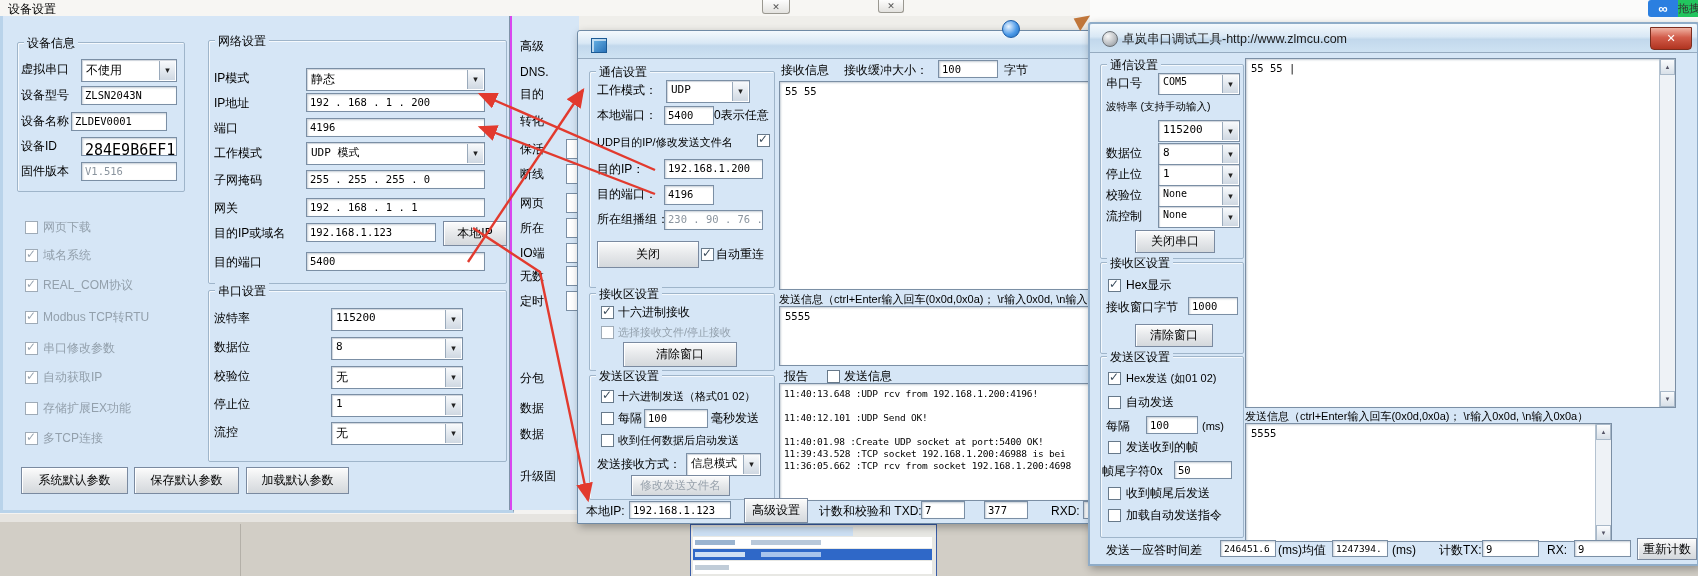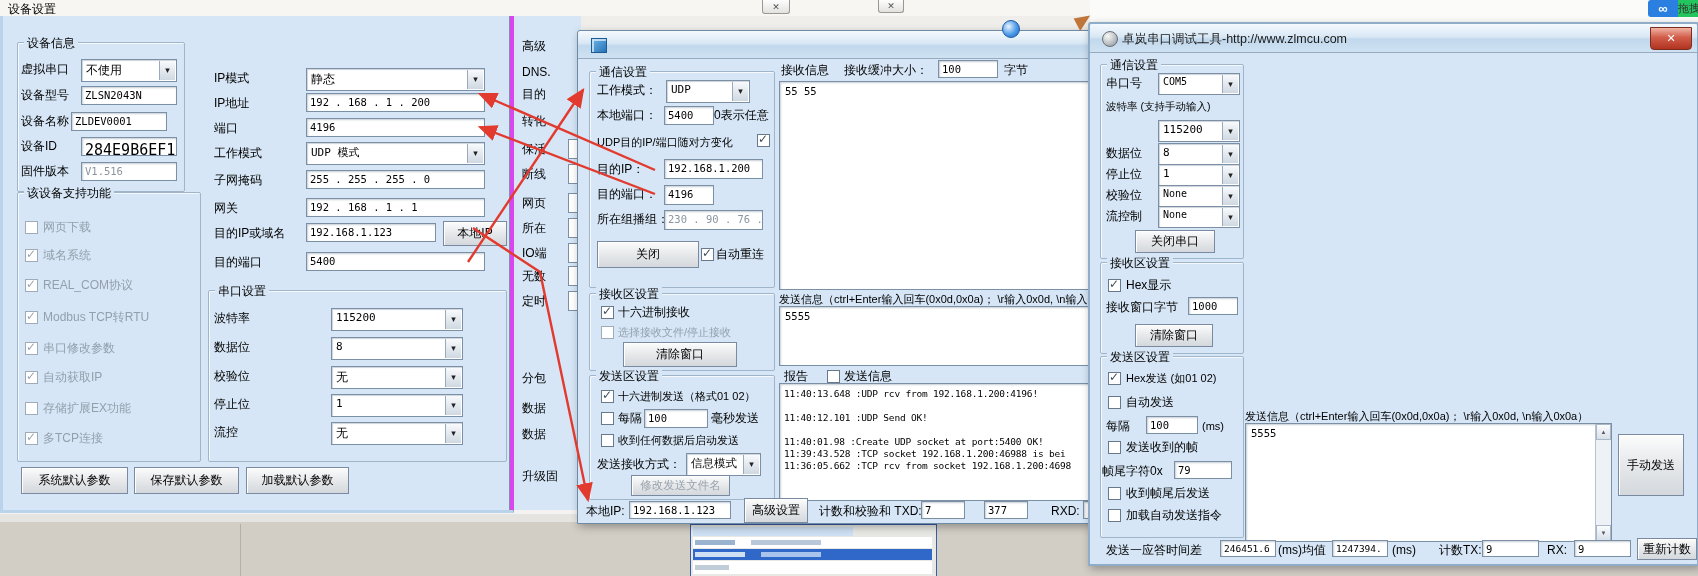--- a/index.html
+++ b/index.html
@@ -65,23 +65,20 @@
   </div>
   <div class="lbl" style="left:18px;top:72px">设备型号</div>
   <div class="inp" style="left:78px;top:70px;width:88px;height:15px">ZLSN2043N</div>
   <div class="lbl" style="left:18px;top:98px">设备名称</div>
   <div class="inp" style="left:68px;top:96px;width:88px;height:15px">ZLDEV0001</div>
   <div class="lbl" style="left:18px;top:123px">设备ID</div>
   <div class="inp" style="left:78px;top:121px;width:88px;height:15px;font-size:15px">284E9B6EF1B0</div>
   <div class="lbl" style="left:18px;top:148px">固件版本</div>
   <div class="inp dis" style="left:78px;top:146px;width:88px;height:15px">V1.516</div>
 
-  <div class="grp" style="left:14px;top:176px;width:182px;height:268px">
-    <span class="glab">该设备支持功能</span>
-  </div>
   <span class="cb dis" style="left:22px;top:205px"></span>
   <div class="lbl dis" style="left:40px;top:204px">网页下载</div>
   <span class="cb dis on" style="left:22px;top:233px"></span>
   <div class="lbl dis" style="left:40px;top:232px">域名系统</div>
   <span class="cb dis on" style="left:22px;top:263px"></span>
   <div class="lbl dis" style="left:40px;top:262px">REAL_COM协议</div>
   <span class="cb dis on" style="left:22px;top:295px"></span>
   <div class="lbl dis" style="left:40px;top:294px">Modbus TCP转RTU</div>
   <span class="cb dis on" style="left:22px;top:326px"></span>
   <div class="lbl dis" style="left:40px;top:325px">串口修改参数</div>
@@ -89,20 +86,23 @@
   <div class="lbl dis" style="left:40px;top:354px">自动获取IP</div>
   <span class="cb dis" style="left:22px;top:386px"></span>
   <div class="lbl dis" style="left:40px;top:385px">存储扩展EX功能</div>
   <span class="cb dis on" style="left:22px;top:416px"></span>
   <div class="lbl dis" style="left:40px;top:415px">多TCP连接</div>
 
   <div class="btn" style="left:18px;top:451px;width:105px;height:25px">系统默认参数</div>
   <div class="btn" style="left:131px;top:451px;width:103px;height:25px">保存默认参数</div>
   <div class="btn" style="left:243px;top:451px;width:101px;height:25px">加载默认参数</div>
 
+  <div class="grp" style="left:205px;top:24px;width:297px;height:242px">
+    <span class="glab">网络设置</span>
+  </div>
   <div class="lbl" style="left:211px;top:55px">IP模式</div>
   <div class="dd" style="left:303px;top:52px;width:177px;height:21px">
     <span class="ddv" style="font-size:12px;font-family:'Liberation Sans','DejaVu Sans',sans-serif">静态</span>
     <span class="da"></span>
   </div>
   <div class="lbl" style="left:211px;top:80px">IP地址</div>
   <div class="inp" style="left:303px;top:77px;width:171px;height:15px">192 . 168 .  1  . 200</div>
   <div class="lbl" style="left:211px;top:105px">端口</div>
   <div class="inp" style="left:303px;top:102px;width:171px;height:15px">4196</div>
   <div class="lbl" style="left:211px;top:130px">工作模式</div>
@@ -143,21 +143,21 @@
     <span class="ddv">1</span>
     <span class="da"></span>
   </div>
   <div class="lbl" style="left:211px;top:409px">流控</div>
   <div class="dd" style="left:328px;top:406px;width:130px;height:21px">
     <span class="ddv" style="font-family:'Liberation Sans','DejaVu Sans',sans-serif;font-size:12px">无</span>
     <span class="da"></span>
   </div>
 </div>
 
-<div class="abs" style="left:510px;top:16px;width:67px;height:494px;background:#d6e6f6;border-left:4px solid #d946ef;box-shadow:-1px 0 0 #7f93a8;overflow:hidden;z-index:20">
+<div class="abs" style="left:510px;top:16px;width:67px;height:494px;background:#d6e6f6;border-left:2px solid #d946ef;box-shadow:-1px 0 0 #7f93a8;overflow:hidden;z-index:20">
   <div class="frag" style="left:8px;top:22px;width:57px">高级</div>
   <div class="frag" style="left:8px;top:49px;width:57px">DNS.</div>
   <div class="frag" style="left:8px;top:70px;width:57px">目的</div>
   <div class="frag" style="left:8px;top:97px;width:57px">转化</div>
   <div class="frag" style="left:8px;top:125px;width:57px">保活</div>
   <div class="frag" style="left:8px;top:150px;width:57px">断线</div>
   <div class="frag" style="left:8px;top:179px;width:57px">网页</div>
   <div class="frag" style="left:8px;top:204px;width:57px">所在</div>
   <div class="frag" style="left:8px;top:229px;width:57px">IO端</div>
   <div class="frag" style="left:8px;top:252px;width:57px">无数</div>
@@ -199,21 +199,21 @@
     <span class="glab">通信设置</span>
   </div>
   <div class="lbl" style="left:19px;top:52px">工作模式：</div>
   <div class="dd" style="left:88px;top:49px;width:82px;height:21px">
     <span class="ddv">UDP</span>
     <span class="da"></span>
   </div>
   <div class="lbl" style="left:19px;top:77px">本地端口：</div>
   <div class="inp" style="left:86px;top:75px;width:42px;height:15px">5400</div>
   <div class="lbl" style="left:136px;top:77px">0表示任意</div>
-  <div class="lbl sm" style="left:19px;top:104px">UDP目的IP/端口随对方变化</div>
+  <div class="lbl sm" style="left:19px;top:104px">UDP目的IP/修改发送文件名</div>
   <span class="cb on" style="left:179px;top:103px"></span>
   <div class="lbl" style="left:19px;top:131px">目的IP：</div>
   <div class="inp" style="left:86px;top:128px;width:91px;height:16px">192.168.1.200</div>
   <div class="lbl" style="left:19px;top:156px">目的端口：</div>
   <div class="inp" style="left:86px;top:154px;width:42px;height:16px">4196</div>
   <div class="lbl" style="left:19px;top:181px">所在组播组：</div>
   <div class="inp dis" style="left:86px;top:179px;width:91px;height:16px">230 . 90 . 76 .  1</div>
   <div class="btn" style="left:19px;top:210px;width:100px;height:25px">关闭</div>
   <span class="cb on" style="left:123px;top:217px"></span>
   <div class="lbl" style="left:138px;top:216px">自动重连</div>
@@ -336,35 +336,41 @@
   <span class="cb on" style="left:18px;top:348px"></span>
   <div class="lbl sm" style="left:36px;top:347px">Hex发送 (如01 02)</div>
   <span class="cb" style="left:18px;top:372px"></span>
   <div class="lbl" style="left:36px;top:371px">自动发送</div>
   <div class="lbl" style="left:16px;top:395px">每隔</div>
   <div class="inp" style="left:56px;top:392px;width:44px;height:14px">100</div>
   <div class="lbl sm" style="left:112px;top:395px">(ms)</div>
   <span class="cb" style="left:18px;top:417px"></span>
   <div class="lbl" style="left:36px;top:416px">发送收到的帧</div>
   <div class="lbl" style="left:12px;top:440px">帧尾字符0x</div>
-  <div class="inp" style="left:84px;top:437px;width:50px;height:14px">79</div>
+  <div class="inp" style="left:84px;top:437px;width:50px;height:14px">50</div>
   <span class="cb" style="left:18px;top:463px"></span>
   <div class="lbl" style="left:36px;top:462px">收到帧尾后发送</div>
   <span class="cb" style="left:18px;top:485px"></span>
   <div class="lbl" style="left:36px;top:484px">加载自动发送指令</div>
 
+  <div class="box" style="left:155px;top:34px;width:429px;height:348px">
+    <div class="mono" style="position:absolute;left:5px;top:3px;font-size:10.5px">55 55 |</div>
+    <div class="sb" style="right:0;top:0;bottom:0;width:15px">
+      <span class="sba" style="top:0">▲</span>
+      <span class="sba" style="bottom:0">▼</span>
+    </div>
+  </div>
   <div class="lbl sm" style="left:155px;top:385px;width:445px;overflow:hidden">发送信息（ctrl+Enter输入回车(0x0d,0x0a)； \r输入0x0d, \n输入0x0a）</div>
   <div class="box" style="left:155px;top:399px;width:365px;height:117px">
     <div class="mono" style="position:absolute;left:5px;top:3px;font-size:10.5px">5555</div>
     <div class="sb" style="right:0;top:0;bottom:0;width:15px">
       <span class="sba" style="top:0">▲</span>
       <span class="sba" style="bottom:0">▼</span>
     </div>
   </div>
-  <div class="btn" style="left:528px;top:410px;width:64px;height:60px">手动发送</div>
 
   <div class="lbl" style="left:16px;top:519px">发送一应答时间差</div>
   <div class="inp" style="left:130px;top:516px;width:48px;height:13px;font-size:9.5px">246451.6</div>
   <div class="lbl" style="left:188px;top:519px"><span>(ms)</span><span>均值</span></div>
   <div class="inp" style="left:242px;top:516px;width:48px;height:13px;font-size:9.5px">1247394.</div>
   <div class="lbl" style="left:302px;top:519px">(ms)</div>
   <div class="lbl" style="left:349px;top:519px">计数TX:</div>
   <div class="inp" style="left:392px;top:516px;width:49px;height:13px">9</div>
   <div class="lbl" style="left:457px;top:519px">RX:</div>
   <div class="inp" style="left:484px;top:516px;width:49px;height:13px">9</div>

